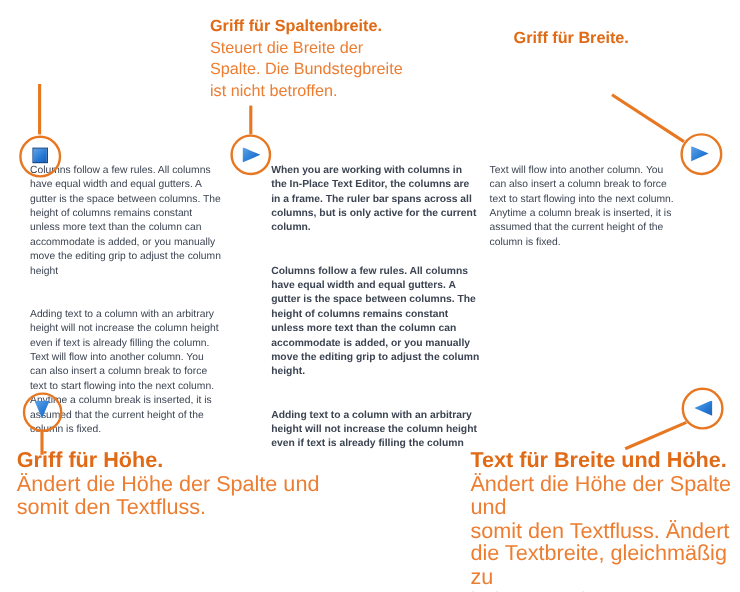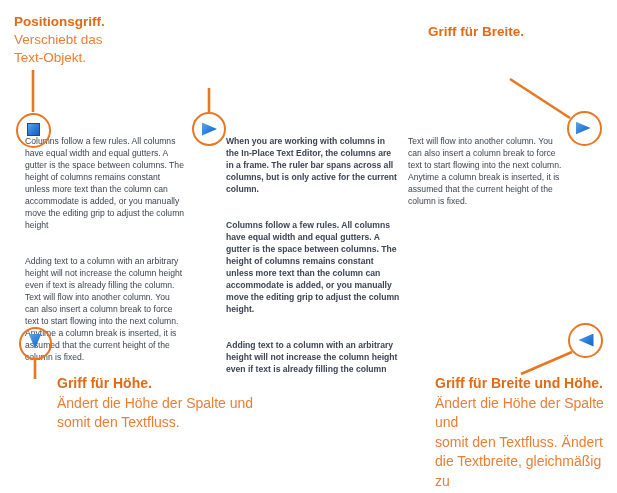--- a/index.html
+++ b/index.html
@@ -4,21 +4,21 @@
 <style>
   html,body{margin:0;padding:0;background:#fff;}
   #canvas{
     position:relative;width:617px;height:493px;background:#fff;overflow:hidden;
     font-family:"Liberation Sans","DejaVu Sans",sans-serif;
   }
   
   .callout{position:absolute;color:#ED7D31;font-size:13.5px;line-height:18px;}
   .callout .title{font-weight:bold;color:#E06A15;}
   .callout .body{white-space:pre-line;}
-  .callout.bottom{font-size:14px;line-height:19.5px;margin-left:43px;}
+  .callout.bottom{font-size:18px;line-height:19.5px;}
   
   .textcol{
     position:absolute;color:#3C4452;font-size:8.6px;line-height:12px;
     white-space:pre-line;letter-spacing:0px;z-index:1;
   }
   .para{white-space:pre-line;margin:0 0 12px 0;}
   
   .grip-circle{
     position:absolute;border:2.6px solid #E87722;border-radius:50%;
     background:transparent;z-index:3;box-sizing:border-box;
@@ -43,39 +43,40 @@
 <div id="canvas">
 
   <svg id="lines" viewBox="0 0 617 493">
     <path d="M33,70 L33,112" stroke="#E87722" stroke-width="2.6" fill="none"></path>
     <path d="M209,88 L209,112" stroke="#E87722" stroke-width="2.6" fill="none"></path>
     <path d="M510,79 L570,118" stroke="#E87722" stroke-width="2.6" fill="none"></path>
     <path d="M35,360 L35,379" stroke="#E87722" stroke-width="2.6" fill="none"></path>
     <path d="M572,352 L521,374" stroke="#E87722" stroke-width="2.6" fill="none"></path>
   </svg>
 
-  <div class="callout" style="left:14px;top:13px;">
-    <div class="title">Positionsgriff.</div>
-    <div class="body">Verschiebt das
-Text-Objekt.</div>
+
+  <div class="callout" style="left:175px;top:13px;">
+    <div class="title">Griff für Spaltenbreite.</div>
+    <div class="body">Steuert die Breite der
+Spalte. Die Bundstegbreite
+ist nicht betroffen.</div>
   </div>
-
 
   <div class="callout" style="left:428px;top:23px;">
     <div class="title">Griff für Breite.</div>
   </div>
 
   <div class="callout bottom" style="left:14px;top:374px;">
     <div class="title">Griff für Höhe.</div>
     <div class="body">Ändert die Höhe der Spalte und
 somit den Textfluss.</div>
   </div>
 
   <div class="callout bottom" style="left:392px;top:374px;">
-    <div class="title">Griff für Breite und Höhe.</div>
+    <div class="title">Text für Breite und Höhe.</div>
     <div class="body">Ändert die Höhe der Spalte und
 somit den Textfluss. Ändert
 die Textbreite, gleichmäßig zu
 jedem Bundsteg.</div>
   </div>
 
   <div class="textcol" style="left:25px;top:123px;width:195px;">
     <div class="para">Columns follow a few rules. All columns
 have equal width and equal gutters. A
 gutter is the space between columns. The

